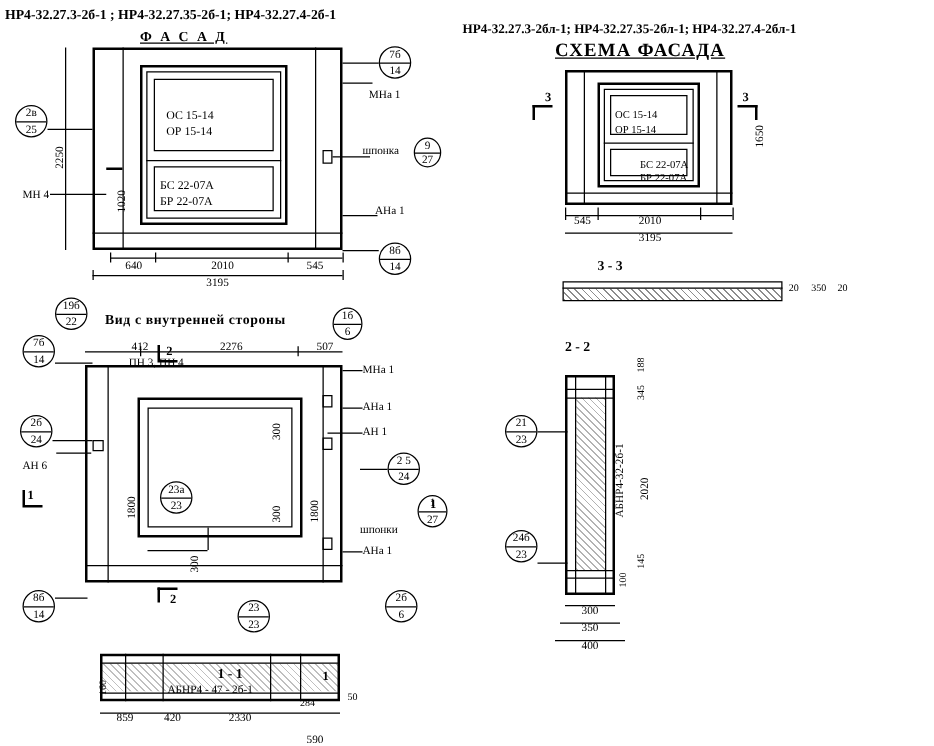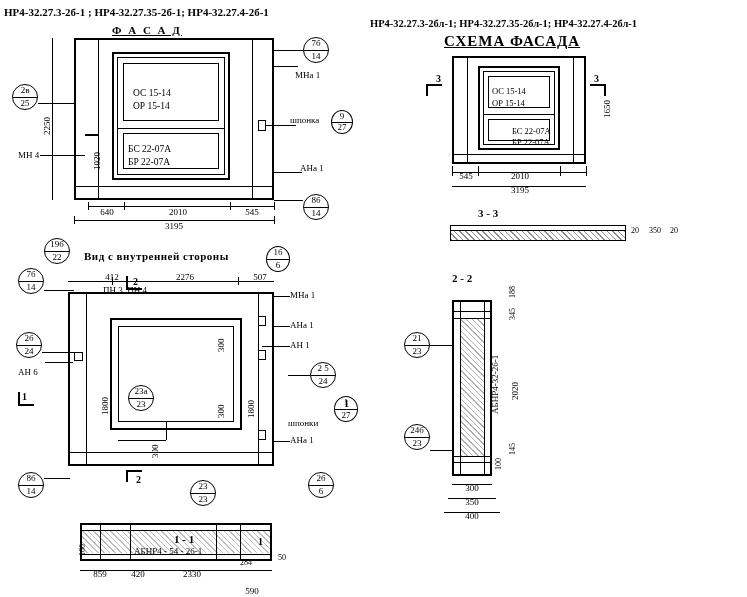--- a/index.html
+++ b/index.html
@@ -256,21 +256,21 @@
 
 <div class="t bold" style="left:174px;top:498px;font-size:11px;margin-top:35px;">1 - 1</div>
 <div class="rect2" style="left:80px;top:523px;width:192px;height:38px;"></div>
 <div class="ln h" style="left:80px;top:530px;width:192px;"></div>
 <div class="ln h" style="left:80px;top:554px;width:192px;"></div>
 <div class="hatch" style="left:81px;top:531px;width:190px;height:22px;opacity:.25;"></div>
 <div class="ln v" style="left:100px;top:523px;height:38px;"></div>
 <div class="ln v" style="left:130px;top:523px;height:38px;"></div>
 <div class="ln v" style="left:216px;top:523px;height:38px;"></div>
 <div class="ln v" style="left:240px;top:523px;height:38px;"></div>
-<div class="t" style="left:134px;top:546px;font-size:9px;">АБНР4 - 54 - 2б-1</div>
+<div class="t" style="left:134px;top:546px;font-size:9px;">АБНР4 - 47 - 2б-1</div>
 <div class="t bold" style="left:258px;top:536px;font-size:10px;">1</div>
 
 <div class="ln h" style="left:80px;top:570px;width:192px;"></div>
 <div class="dim" style="left:80px;top:569px;width:40px;">859</div>
 <div class="dim" style="left:118px;top:569px;width:40px;">420</div>
 <div class="dim" style="left:172px;top:569px;width:40px;">2330</div>
 <div class="dim" style="left:232px;top:586px;width:40px;">590</div>
 <div class="t" style="left:78px;top:556px;font-size:8px;transform:rotate(-90deg);transform-origin:0 0;">160</div>
 <div class="t" style="left:240px;top:558px;font-size:8px;">284</div>
 <div class="t" style="left:278px;top:553px;font-size:8px;">50</div>

